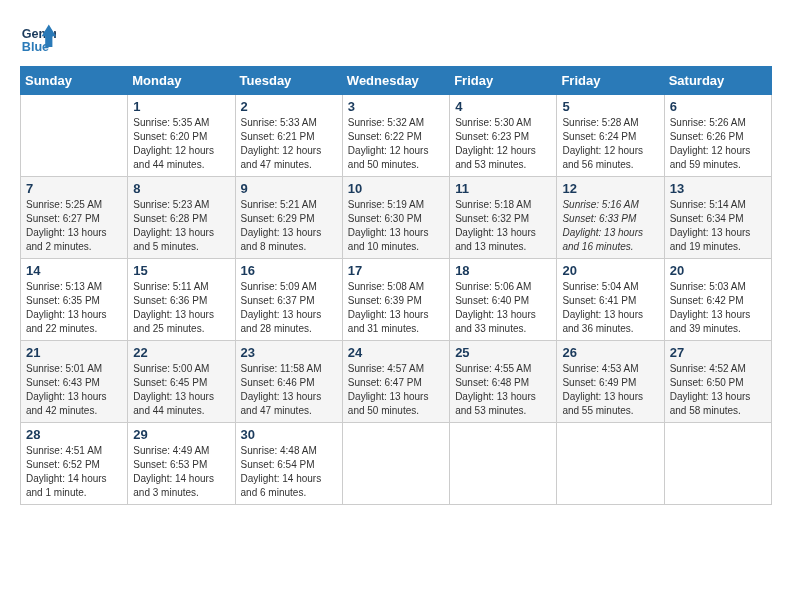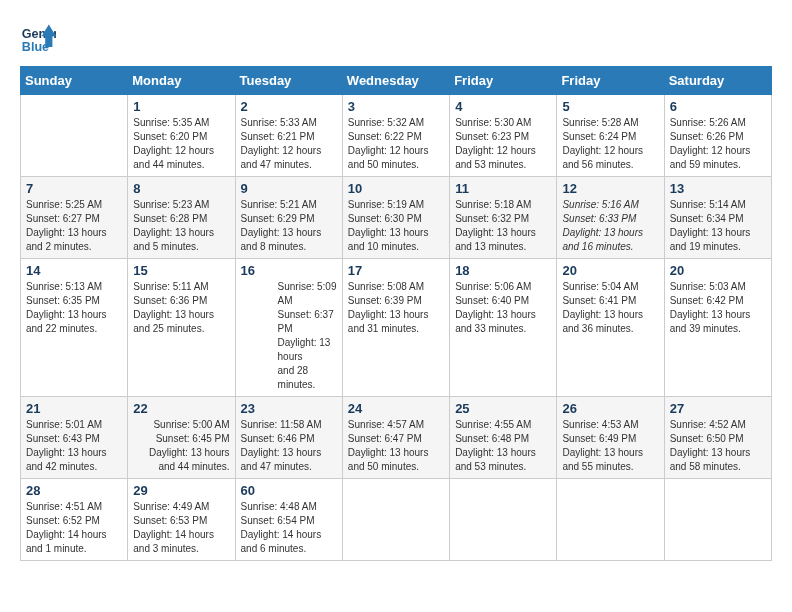--- a/index.html
+++ b/index.html
@@ -215,21 +215,21 @@
         </td>
         <td>
           <div class="day-number">15</div>
           <div class="day-info" style="white-space: pre-line;">Sunrise: 5:11 AM
 Sunset: 6:36 PM
 Daylight: 13 hours
 and 25 minutes.</div>
         </td>
         <td>
           <div class="day-number">16</div>
-          <div class="day-info" style="white-space: pre-line; margin-left: 37px;">Sunrise: 5:09 AM
+          <div class="day-info" style="white-space: pre-line;">Sunrise: 5:09 AM
 Sunset: 6:37 PM
 Daylight: 13 hours
 and 28 minutes.</div>
         </td>
         <td>
           <div class="day-number">17</div>
           <div class="day-info" style="white-space: pre-line;">Sunrise: 5:08 AM
 Sunset: 6:39 PM
 Daylight: 13 hours
 and 31 minutes.</div>
@@ -259,21 +259,21 @@
       <tr>
         <td>
           <div class="day-number">21</div>
           <div class="day-info" style="white-space: pre-line;">Sunrise: 5:01 AM
 Sunset: 6:43 PM
 Daylight: 13 hours
 and 42 minutes.</div>
         </td>
         <td>
           <div class="day-number">22</div>
-          <div class="day-info" style="white-space: pre-line; text-align: right;">Sunrise: 5:00 AM
+          <div class="day-info" style="white-space: pre-line;">Sunrise: 5:00 AM
 Sunset: 6:45 PM
 Daylight: 13 hours
 and 44 minutes.</div>
         </td>
         <td>
           <div class="day-number">23</div>
           <div class="day-info" style="white-space: pre-line;">Sunrise: 11:58 AM
 Sunset: 6:46 PM
 Daylight: 13 hours
 and 47 minutes.</div>
@@ -316,21 +316,21 @@
 and 1 minute.</div>
         </td>
         <td>
           <div class="day-number">29</div>
           <div class="day-info" style="white-space: pre-line;">Sunrise: 4:49 AM
 Sunset: 6:53 PM
 Daylight: 14 hours
 and 3 minutes.</div>
         </td>
         <td>
-          <div class="day-number">60</div>
+          <div class="day-number">30</div>
           <div class="day-info" style="white-space: pre-line;">Sunrise: 4:48 AM
 Sunset: 6:54 PM
 Daylight: 14 hours
 and 6 minutes.</div>
         </td>
         <td class="empty-cell"></td>
         <td class="empty-cell"></td>
         <td class="empty-cell"></td>
         <td class="empty-cell"></td>
       </tr>

